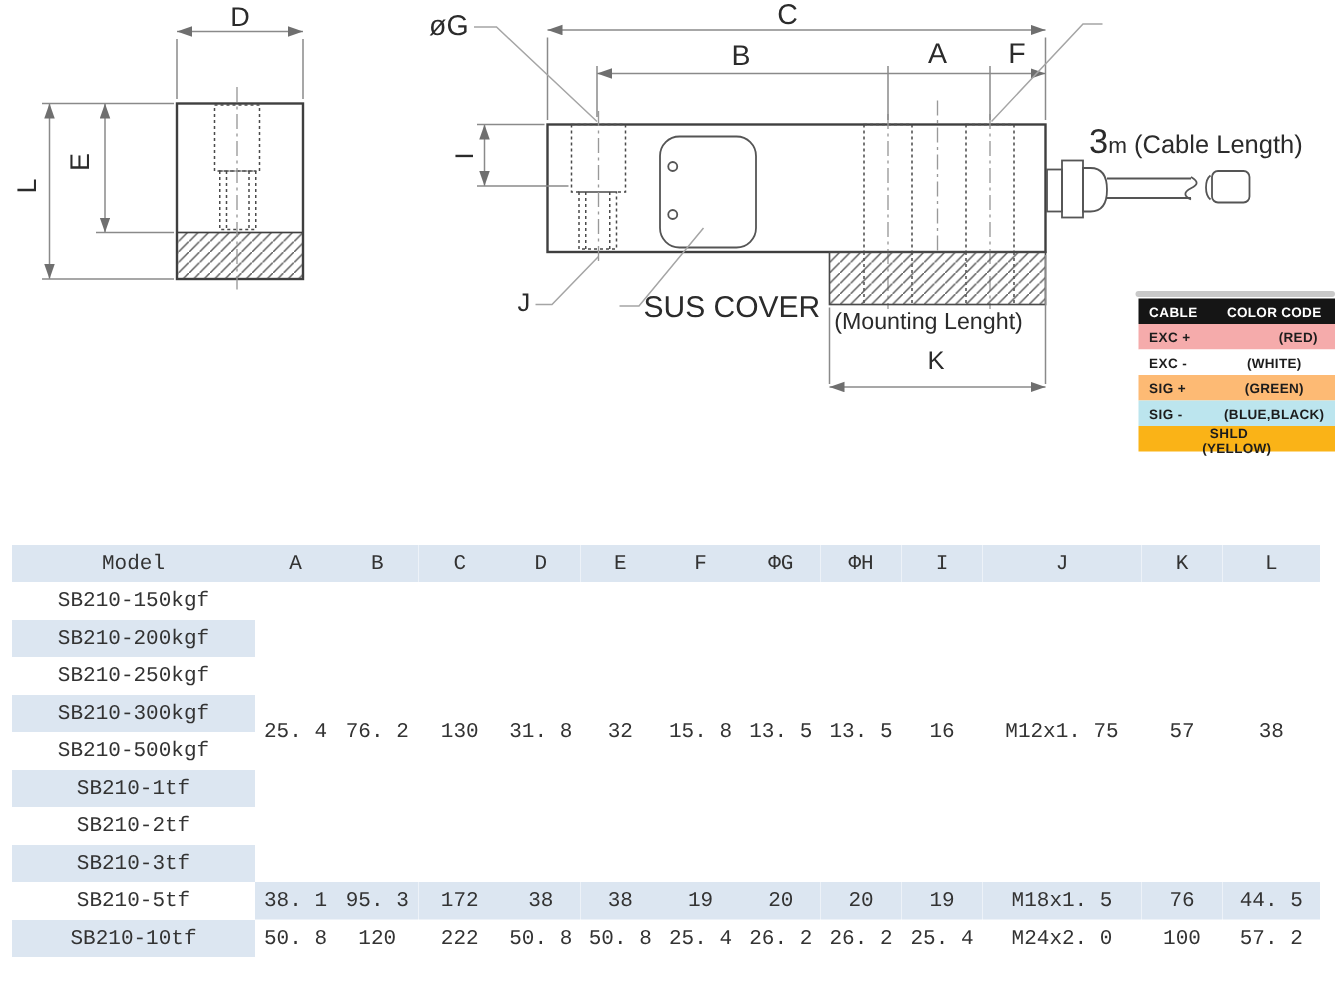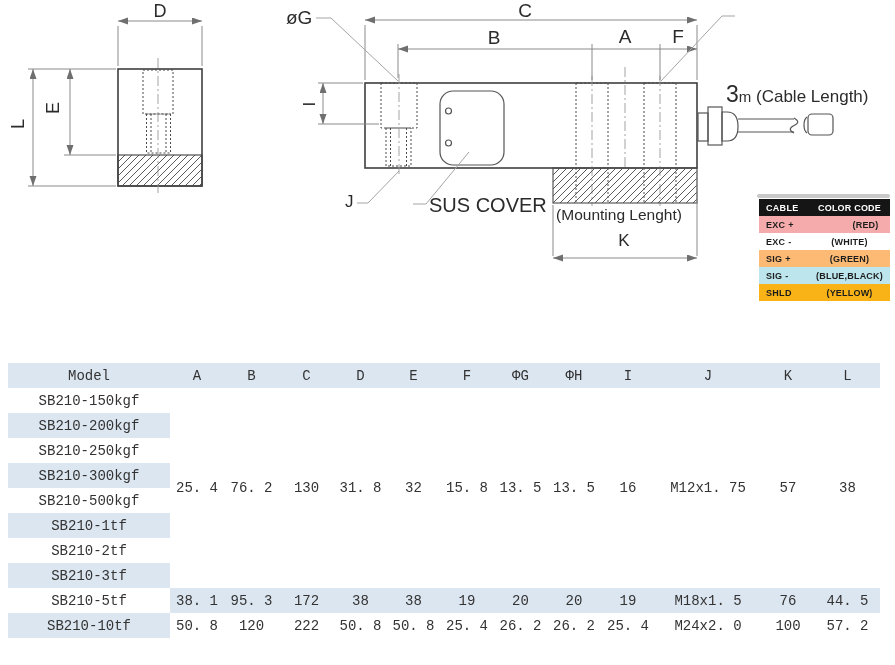--- a/index.html
+++ b/index.html
@@ -186,21 +186,21 @@
     <span class="cc-code">(WHITE)</span>
   </div>
   <div class="cc-row" style="background:#fdba74;">
     <span class="cc-label">SIG +</span>
     <span class="cc-code">(GREEN)</span>
   </div>
   <div class="cc-row" style="background:#bce5ee;">
     <span class="cc-label">SIG -</span>
     <span class="cc-code">(BLUE,BLACK)</span>
   </div>
-  <div class="cc-row" style="background:#fab317;">
+  <div class="cc-row" style="background:#fab317;flex-direction:column;">
     <span class="cc-label">SHLD</span>
     <span class="cc-code">(YELLOW)</span>
   </div>
 </div>
 
 <div id="dim-wrap">
   <table class="dim">
     <colgroup>
       <col style="width:162px">
         <col style="width:54px">

